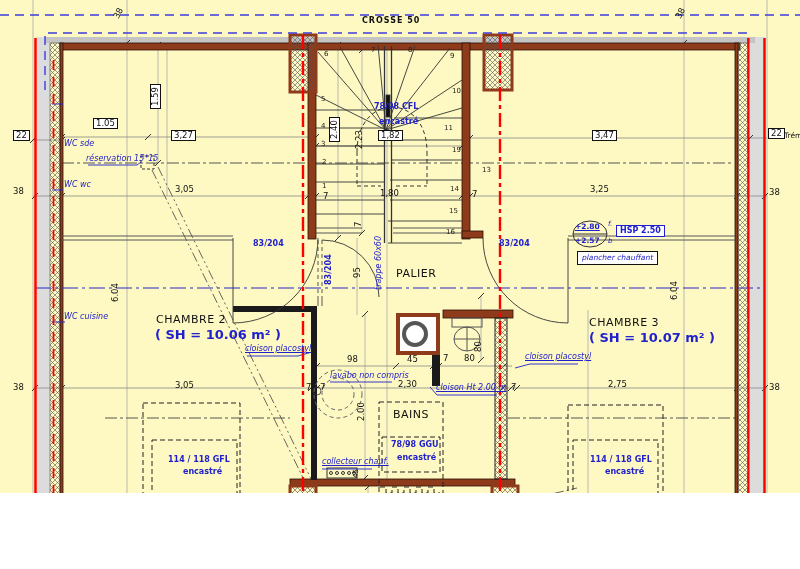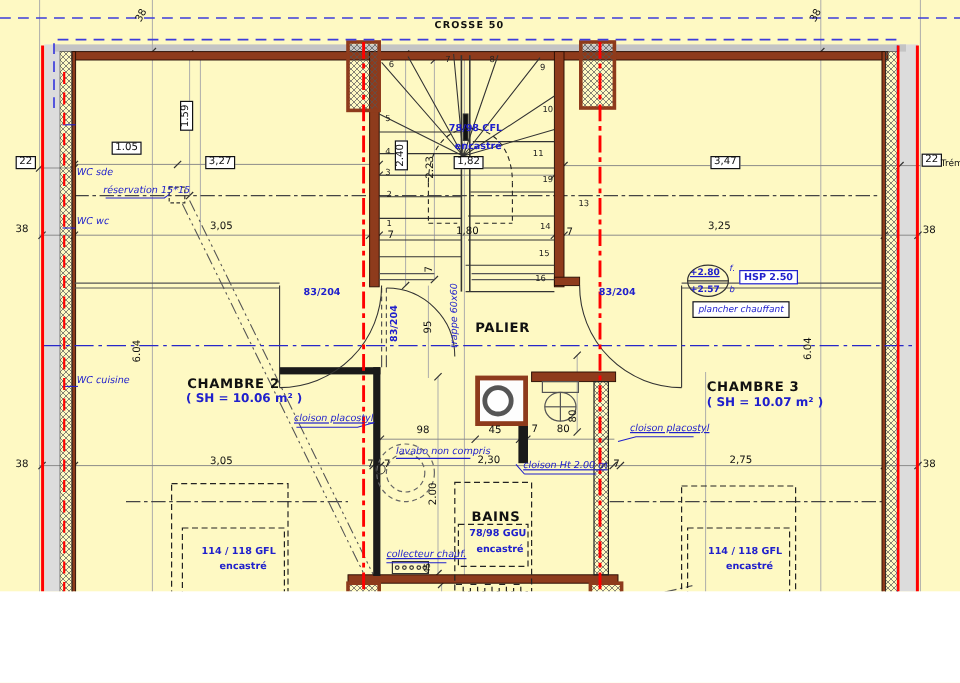--- a/index.html
+++ b/index.html
@@ -6,22 +6,22 @@
   #plan{
     position:relative;width:800px;height:493px;background:#fef9c3;
     font-family:"DejaVu Sans",sans-serif;overflow:hidden;
   }
   #plan svg{position:absolute;left:0;top:0;}
   .lbl{position:absolute;white-space:nowrap;line-height:1;}
   .dim{font-size:8.5px;color:#111;}
   .dimbox{font-size:8.5px;color:#111;border:1px solid #111;background:#fff;padding:0 2px;}
   .blue{font-size:8px;color:#2020cc;font-style:italic;}
   .bluebold{font-size:8px;color:#2020cc;font-weight:bold;}
-  .room{font-size:11px;font-weight:bold;color:#111;letter-spacing:0.5px;}
-  .roomsub{font-size:10px;color:#2020cc;font-weight:bold;}
+  .room{font-size:11px;font-weight:normal;color:#111;letter-spacing:0.5px;}
+  .roomsub{font-size:13px;color:#2020cc;font-weight:bold;}
   .crosse{font-size:8px;font-weight:bold;color:#111;letter-spacing:1px;}
   .step{font-size:7px;color:#222;}
   .vert{transform:rotate(-90deg);transform-origin:0 0;}
   .tilt{transform:rotate(-62deg);transform-origin:0 0;}
   .u{text-decoration:underline;}
   .bluebox{border:1px solid #2020cc;background:#fff;padding:1px 3px;}
   .blackbox{border:1px solid #111;background:#fff;padding:2px 4px;}
 </style>
 </head>
 <body>
@@ -331,21 +331,21 @@
 <div class="lbl dim" style="left:398px;top:380px;">2,30</div>
 <div class="lbl blue u" style="left:436px;top:384px;">cloison Ht 2.00 m</div>
 <div class="lbl dim" style="left:13px;top:383px;">38</div>
 <div class="lbl dim" style="left:175px;top:381px;">3,05</div>
 <div class="lbl dim" style="left:320px;top:383px;">7</div>
 <div class="lbl dim" style="left:511px;top:383px;">7</div>
 <div class="lbl dim" style="left:608px;top:380px;">2,75</div>
 <div class="lbl dim" style="left:769px;top:383px;">38</div>
 <div class="lbl dim vert" style="left:357px;top:421px;">2.00</div>
 
-<div class="lbl room" style="left:393px;top:409px;margin-top:16px;">BAINS</div>
+<div class="lbl room" style="left:393px;top:409px;">BAINS</div>
 <div class="lbl bluebold" style="left:391px;top:441px;">78/98 GGU</div>
 <div class="lbl bluebold" style="left:397px;top:454px;">encastré</div>
 <div class="lbl blue u" style="left:322px;top:458px;">collecteur chauf.</div>
 <div class="lbl dim vert" style="left:353px;top:478px;font-size:7px;">45</div>
 
 <div class="lbl bluebold" style="left:168px;top:456px;">114 / 118 GFL</div>
 <div class="lbl bluebold" style="left:183px;top:468px;">encastré</div>
 <div class="lbl bluebold" style="left:590px;top:456px;">114 / 118 GFL</div>
 <div class="lbl bluebold" style="left:605px;top:468px;">encastré</div>
 

